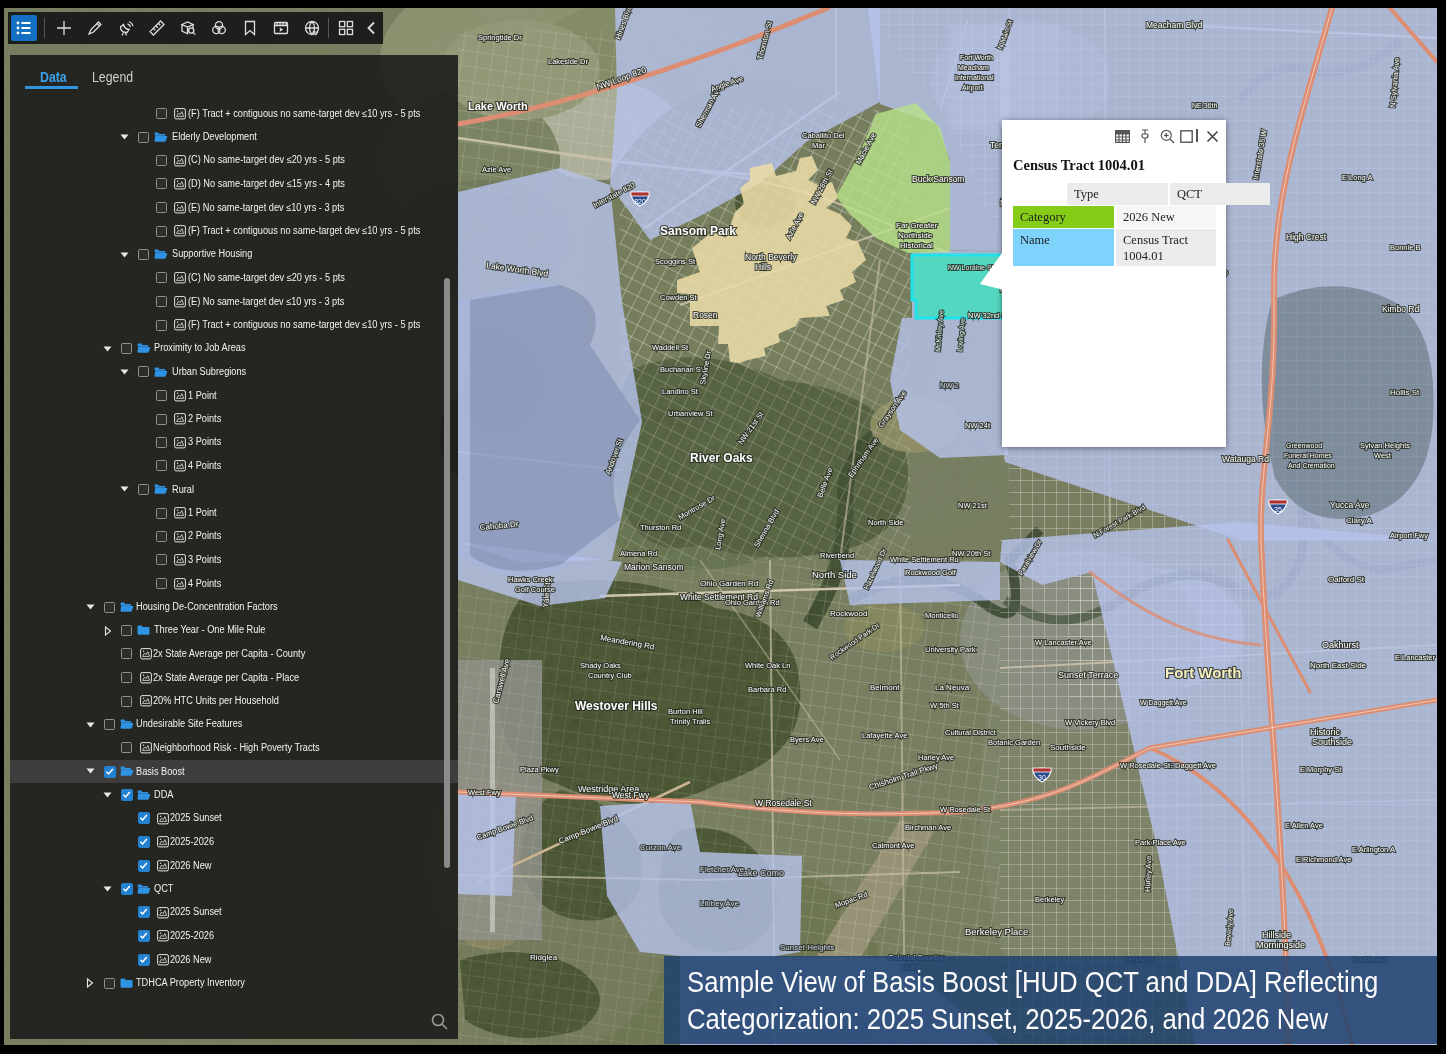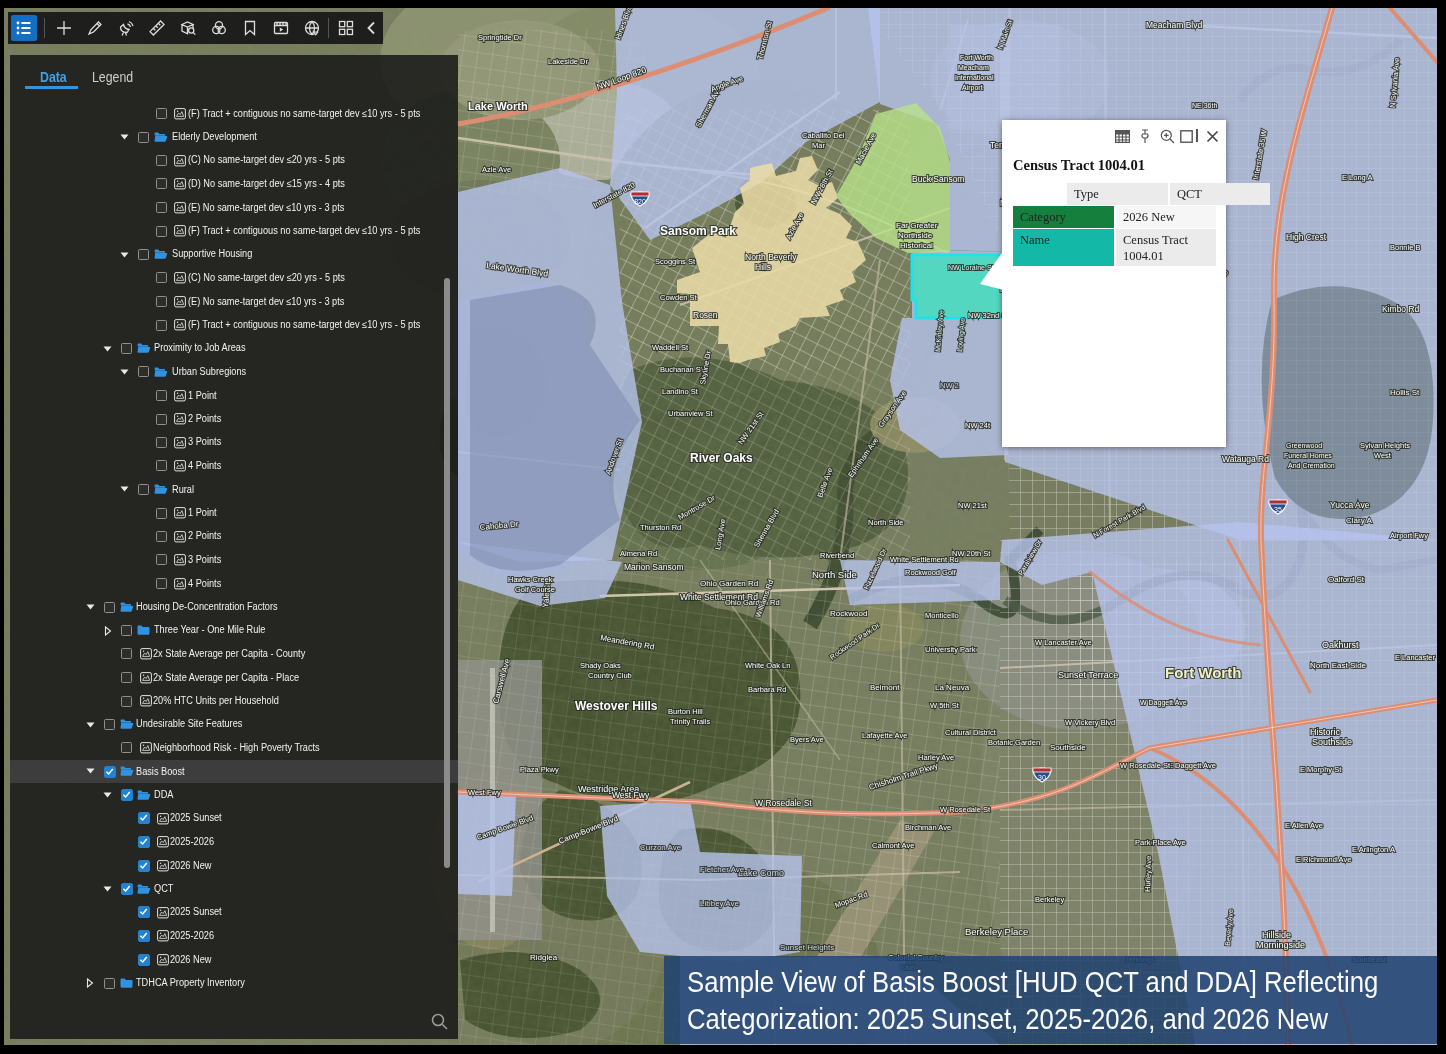--- a/index.html
+++ b/index.html
@@ -357,25 +357,25 @@
 <div class="ab" style="left:1196px;top:129px;width:2px;height:13px;background:#555"></div>
 <svg width="13" height="13" viewBox="0 0 13 13" style="left:1206px;top:130px" class="ab">
     <path d="M1.5 1.5 L11.5 11.5 M11.5 1.5 L1.5 11.5" stroke="#444" fill="none" stroke-width="1.6"></path>
   </svg>
 <div class="ab" id="ptitle">Census Tract 1004.01</div>
 <div class="ab prow" style="left:1067px;top:183px;height:22px">
     <div class="pc1" style="background:#ebebeb">Type</div>
     <div class="pc2" style="background:#ebebeb">QCT</div>
   </div>
 <div class="ab prow" style="left:1013px;top:206px;height:22px">
-    <div class="pc1" style="background:#15803d">Category</div>
+    <div class="pc1" style="background:#84cc16">Category</div>
     <div class="pc2" style="background:#f6f6f6">2026 New</div>
   </div>
 <div class="ab prow" style="left:1013px;top:229px;height:37px">
-    <div class="pc1" style="background:#14b8a6">Name</div>
+    <div class="pc1" style="background:#7dd3fc">Name</div>
     <div class="pc2" style="background:#ebebeb;line-height:16px;padding-top:3px">Census Tract 1004.01</div>
   </div>
 <div id="sidebar">
 <span class="tab" id="tData">Data</span>
     <span class="tab" id="tLeg">Legend</span>
     <div id="tund"></div>
 </div>
 <div id="treelayer" style="position:absolute;left:0px;top:0px;width:1446px;height:1054px;pointer-events:none">
 <svg class="ab" style="left:156px;top:108px" width="11" height="11">
       <rect x="0.5" y="0.5" width="10" height="10" rx="1" fill="rgba(255,255,255,0.04)" stroke="#8f8f8f"></rect>

